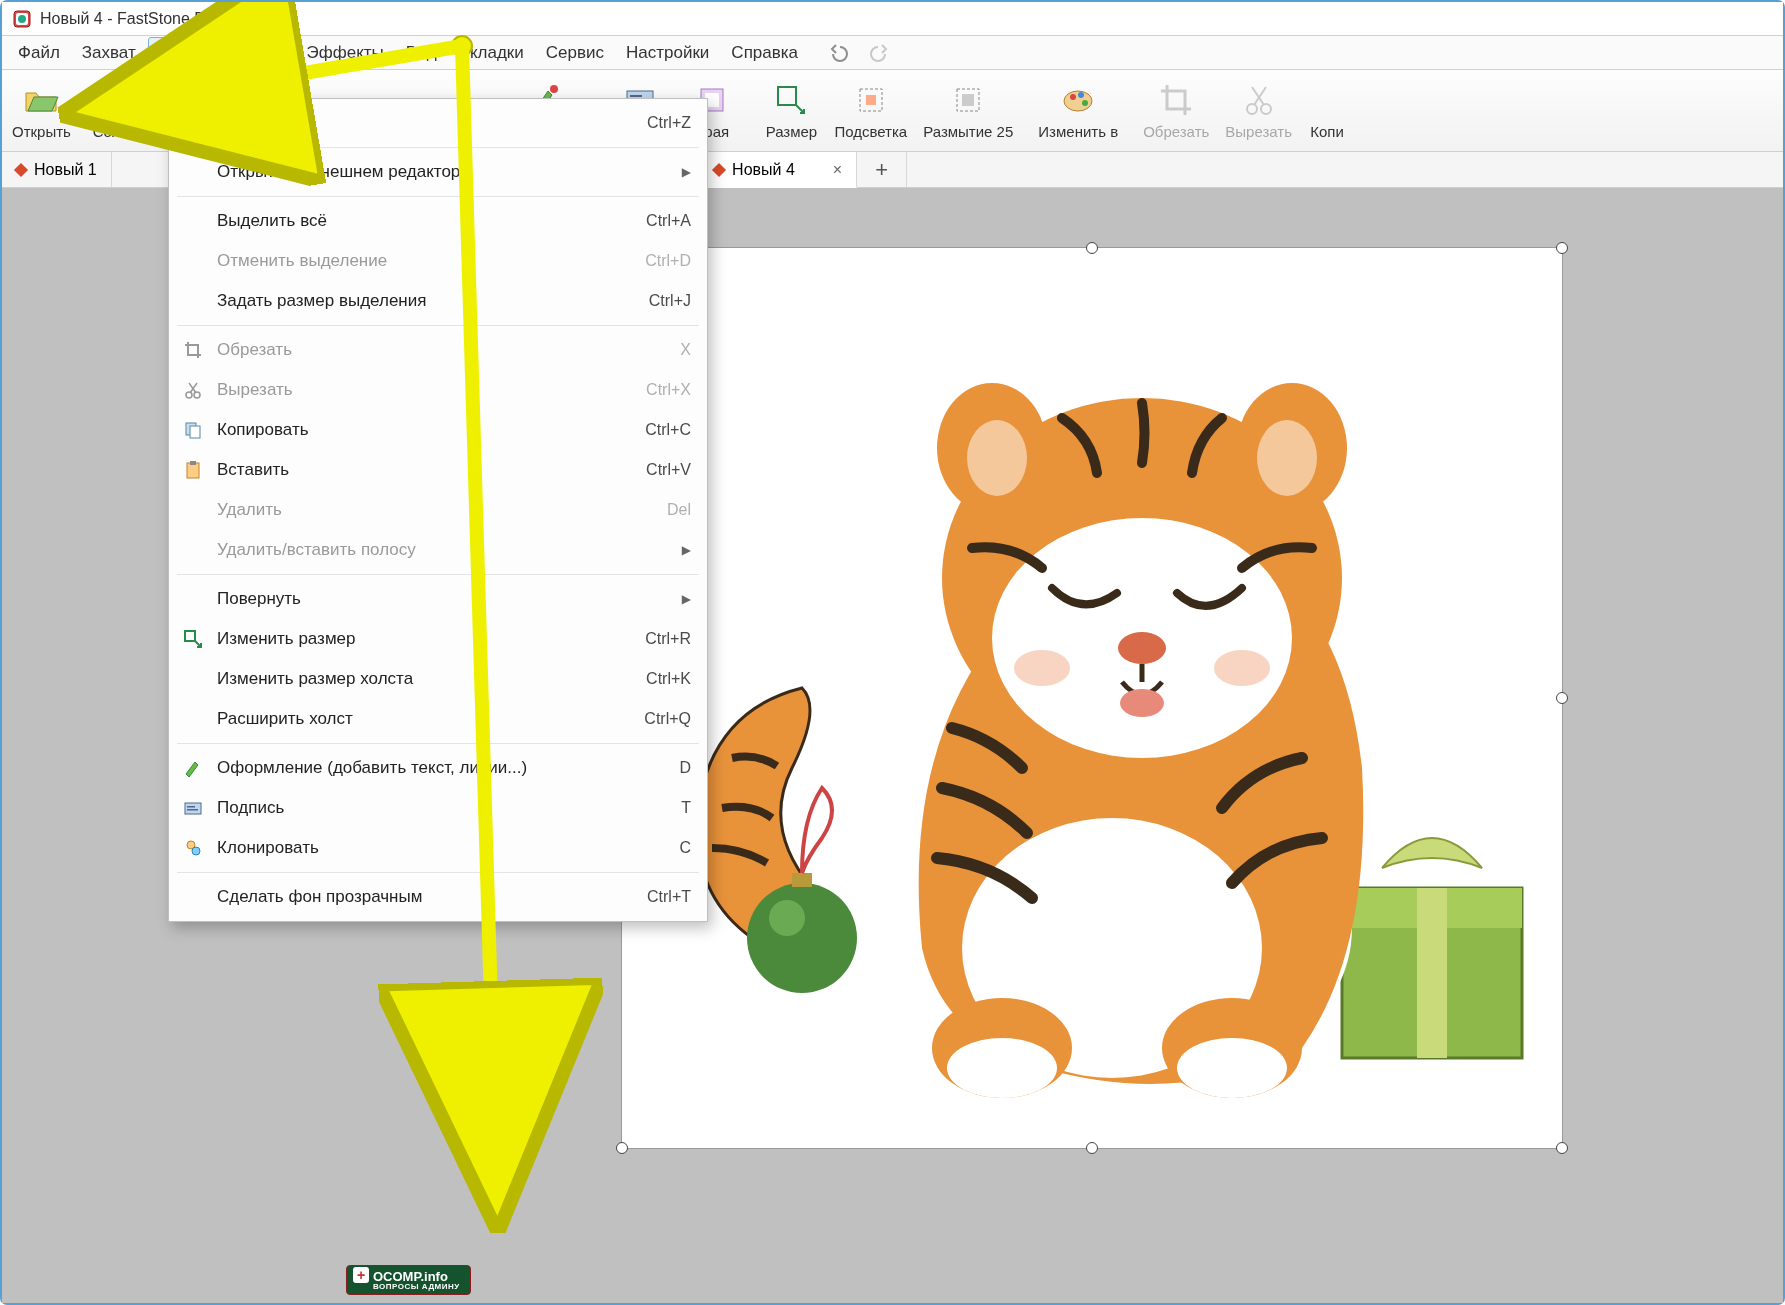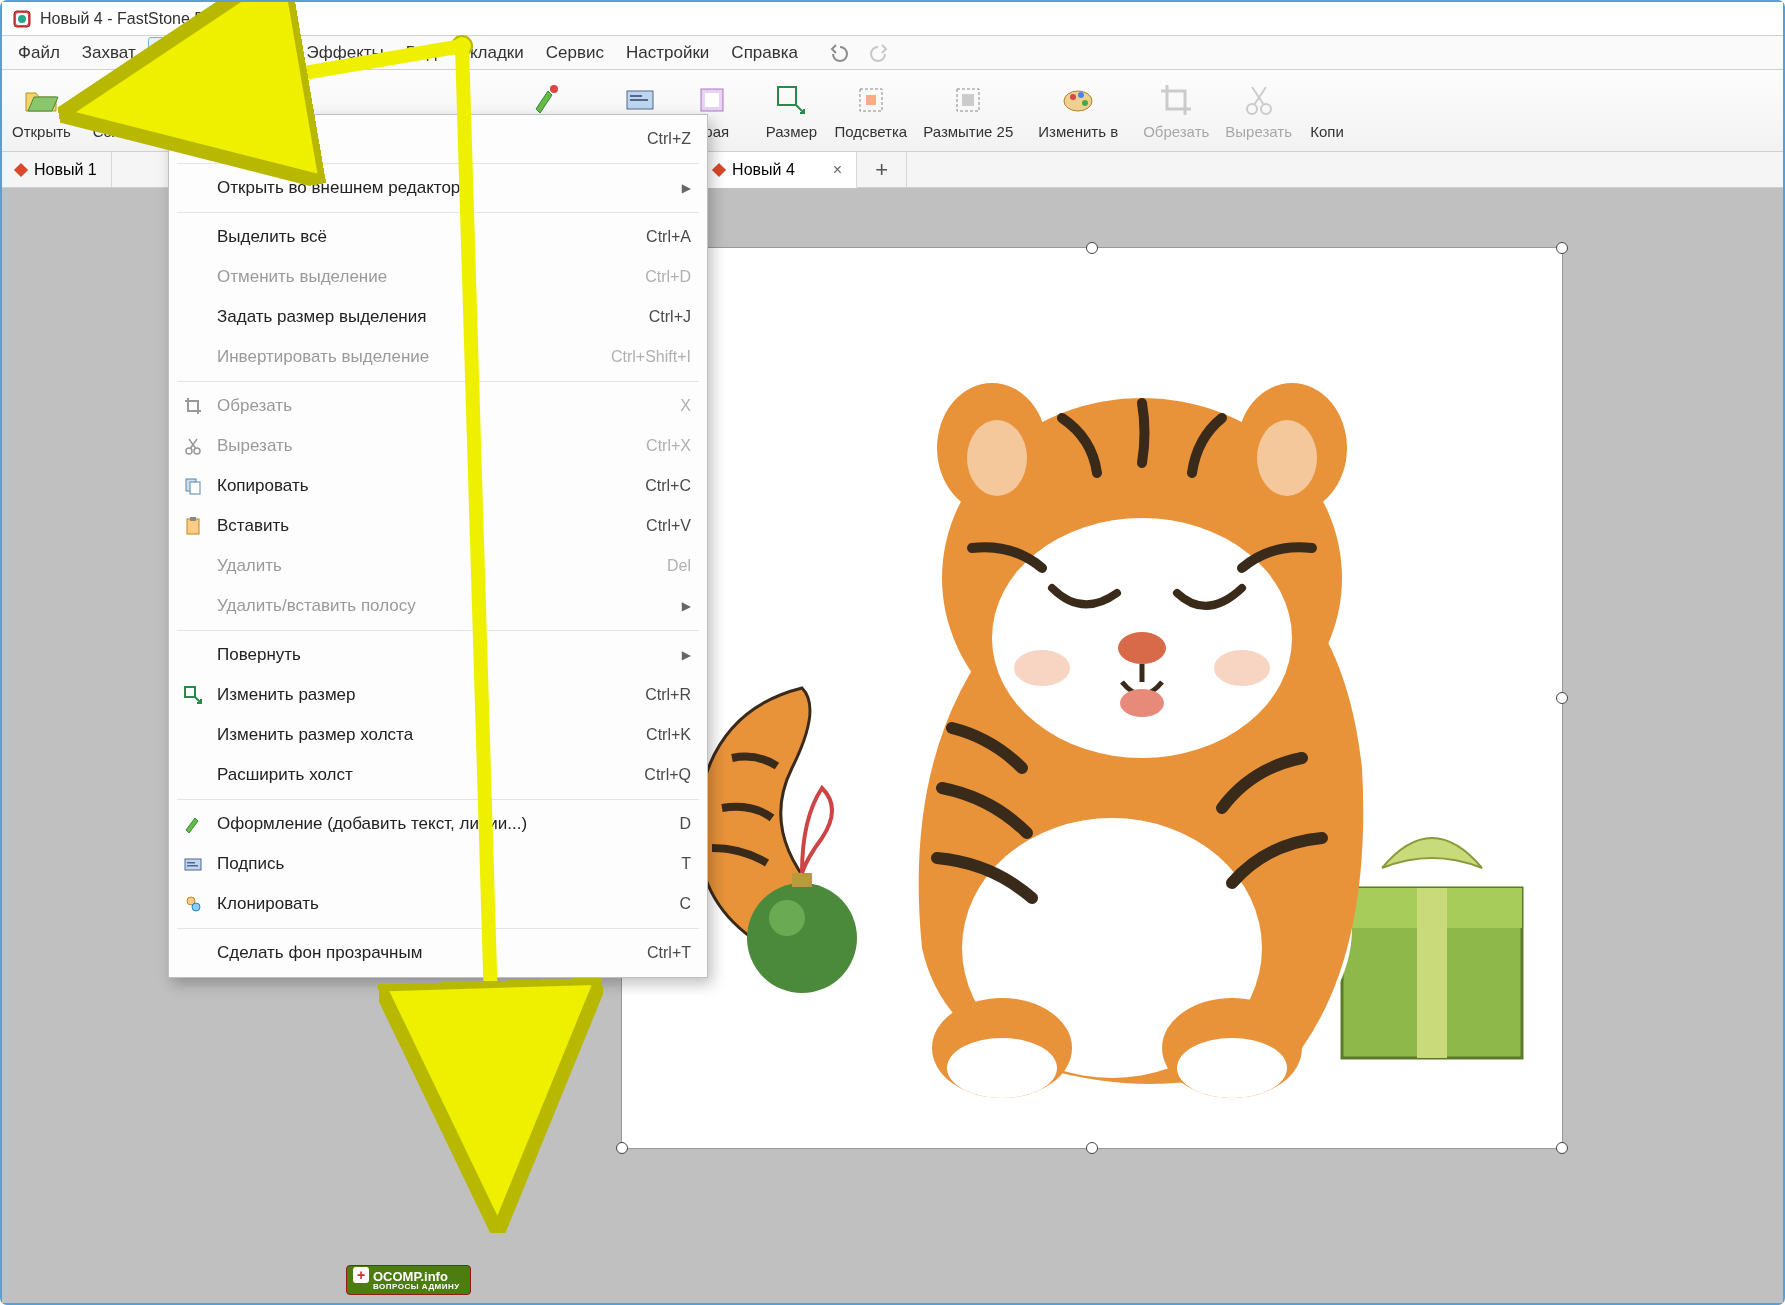--- a/index.html
+++ b/index.html
@@ -36,35 +36,35 @@
 
 
 .canvas-area { flex: 1; background: #c0c0c0; position: relative; overflow: hidden; }
 .image-frame { position: absolute; left: 620px; top: 60px; width: 940px; height: 900px; background: #fff; box-shadow: 0 0 0 1px #999; }
 .handle { position: absolute; width: 12px; height: 12px; background: #fff; border: 1px solid #444; border-radius: 50%; }
 .h-tl { left: -6px; top: -6px; } .h-tm { left: 50%; top: -6px; margin-left:-6px; } .h-tr { right: -6px; top: -6px; }
 .h-ml { left: -6px; top: 50%; margin-top:-6px; } .h-mr { right: -6px; top: 50%; margin-top:-6px; }
 .h-bl { left: -6px; bottom: -6px; } .h-bm { left: 50%; bottom: -6px; margin-left:-6px; } .h-br { right: -6px; bottom: -6px; }
 
 
-.dropdown { position: absolute; left: 166px; top: 112px; width: 540px; background: #fdfdfd; border: 1px solid #bfbfbf; box-shadow: 4px 6px 14px rgba(0,0,0,0.25); z-index: 50; padding: 4px 0; }
+.dropdown { position: absolute; left: 166px; top: 96px; width: 540px; background: #fdfdfd; border: 1px solid #bfbfbf; box-shadow: 4px 6px 14px rgba(0,0,0,0.25); z-index: 50; padding: 4px 0; }
 .dd-item { display: flex; align-items: center; height: 40px; padding: 0 16px 0 10px; cursor: pointer; font-size: 17px; color: #222; }
 .dd-item.disabled { color: #9a9a9a; cursor: default; }
 .dd-icon { width: 28px; height: 24px; margin-right: 10px; display: flex; align-items: center; justify-content: center; flex-shrink:0; }
 .dd-label { flex: 1; }
 .dd-shortcut { color: #4a4a4a; font-size: 16px; }
 .dd-item.disabled .dd-shortcut { color: #b0b0b0; }
 .dd-arrow { color: #666; font-size: 12px; }
 .dd-sep { height: 1px; background: #e4e4e4; margin: 4px 8px; }
 
 
 .arrow-svg { position: absolute; left: 0; top: 0; pointer-events: none; z-index: 100; }
 
 
-.watermark { position: absolute; left: 344px; bottom: 8px; background: #4d7c0f; color: #fff; font-size: 13px; font-weight: bold; padding: 3px 10px 3px 26px; border-radius: 4px; border:1px solid #8a1d1d; z-index: 60; }
+.watermark { position: absolute; left: 344px; bottom: 8px; background: #14532d; color: #fff; font-size: 13px; font-weight: bold; padding: 3px 10px 3px 26px; border-radius: 4px; border:1px solid #8a1d1d; z-index: 60; }
 .watermark::before { content: "+"; position: absolute; left: 6px; top: 1px; width: 16px; height: 16px; background:#fff; color:#c42f2f; border-radius:3px; text-align:center; line-height:16px; font-size:14px; }
 .watermark small { display:block; font-size:8px; font-weight:bold; letter-spacing:0.5px; margin-top:-2px; }
 </style>
 </head>
 <body>
 
 <div class="window">
 
   <div class="titlebar">
     <span class="app-icon">
@@ -317,25 +317,20 @@
       <div class="dd-item disabled">
         <span class="dd-icon"></span>
         <span class="dd-label">Отменить выделение</span>
         <span class="dd-shortcut">Ctrl+D</span>
       </div>
       <div class="dd-item">
         <span class="dd-icon"></span>
         <span class="dd-label">Задать размер выделения</span>
         <span class="dd-shortcut">Ctrl+J</span>
       </div>
-      <div class="dd-item disabled">
-        <span class="dd-icon"></span>
-        <span class="dd-label">Инвертировать выделение</span>
-        <span class="dd-shortcut">Ctrl+Shift+I</span>
-      </div>
       <div class="dd-sep"></div>
       <div class="dd-item disabled">
         <span class="dd-icon">
           <svg width="20" height="20" viewBox="0 0 20 20">
             <path d="M5 2v13h13 M15 18V5H2" stroke="#999" stroke-width="2" fill="none"></path>
           </svg>
         </span>
         <span class="dd-label">Обрезать</span>
         <span class="dd-shortcut">X</span>
       </div>

